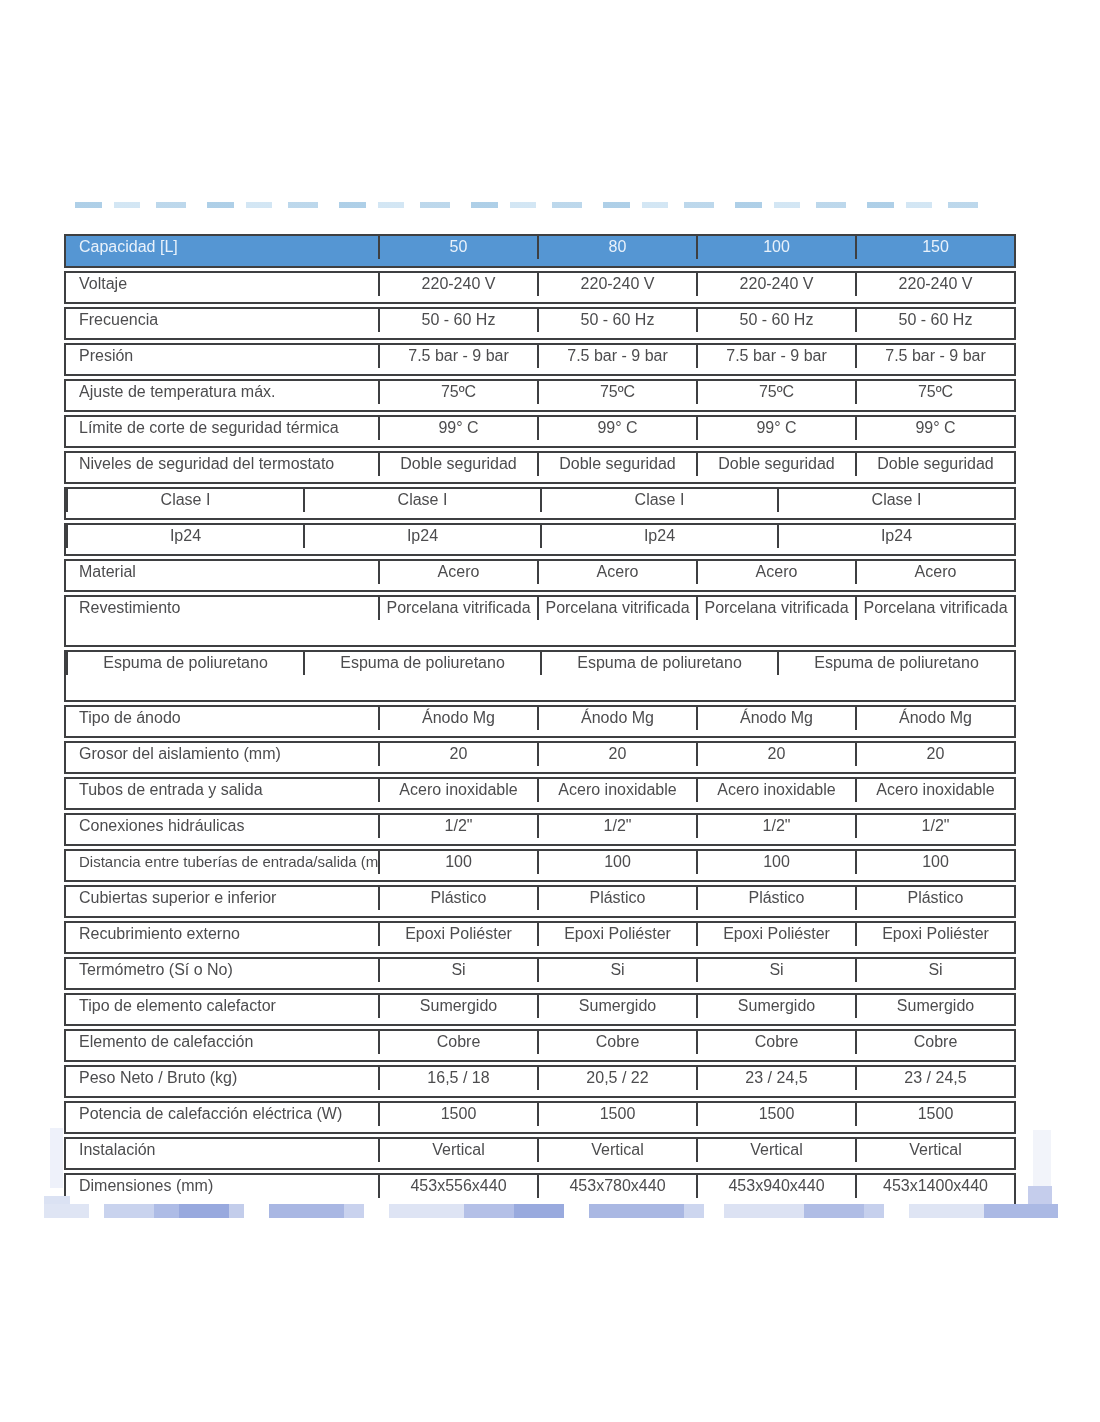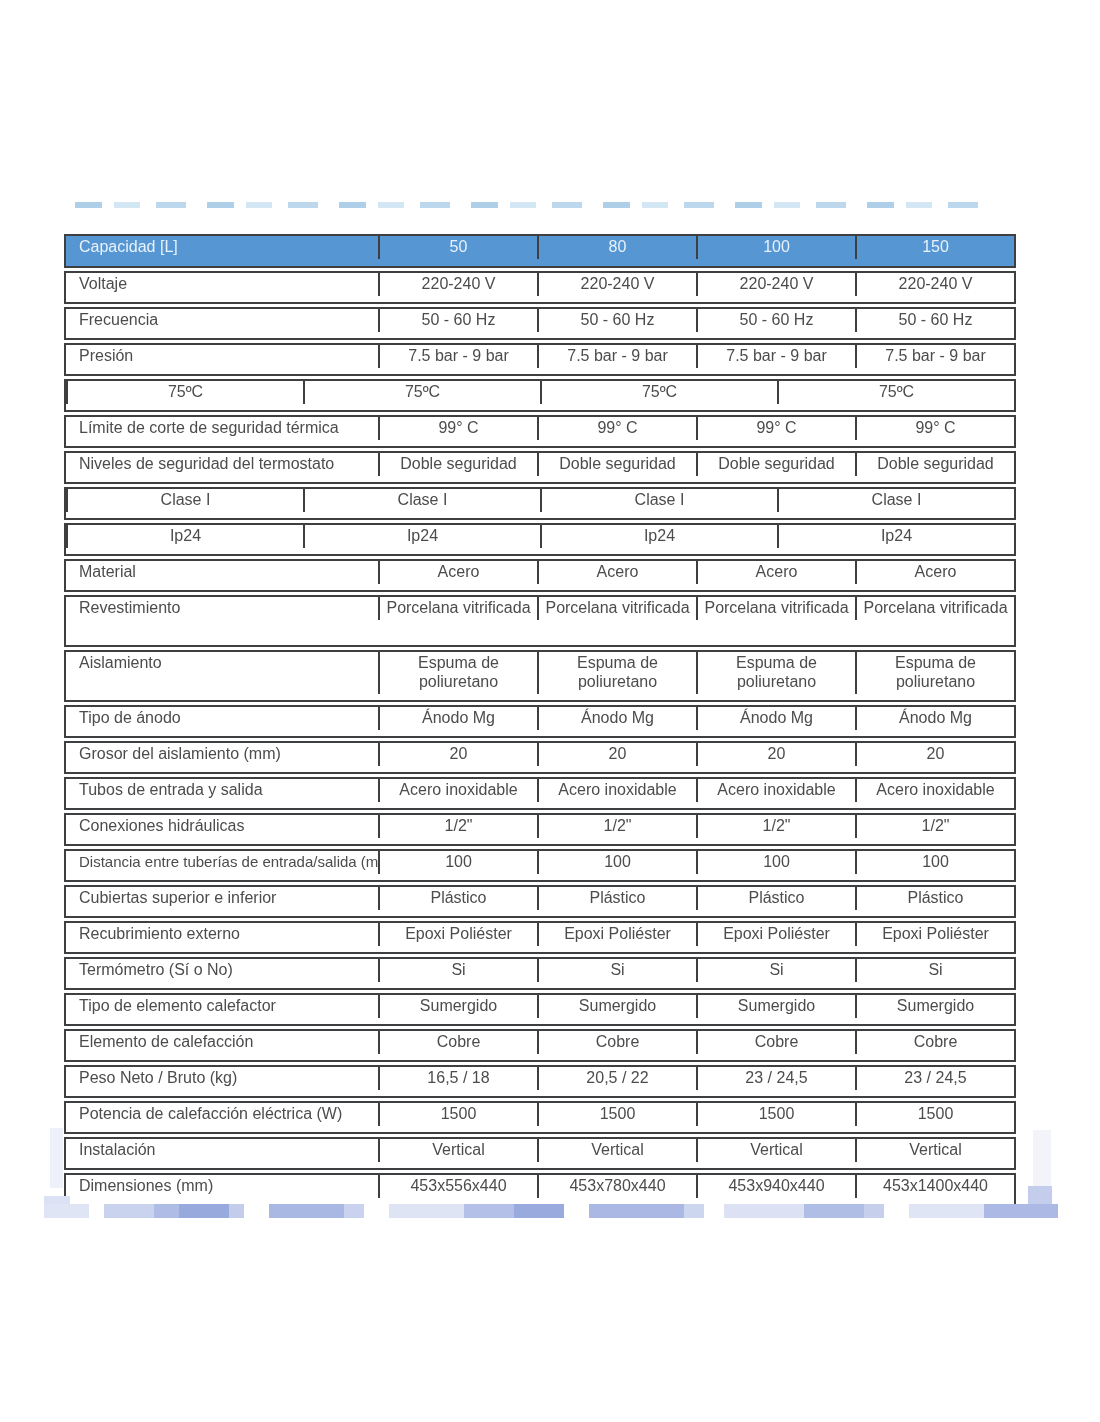--- a/index.html
+++ b/index.html
@@ -87,20 +87,21 @@
           <div class="cell value">50 - 60 Hz</div>
         </div>
         <div class="row">
           <div class="cell label">Presión</div>
           <div class="cell value">7.5 bar - 9 bar</div>
           <div class="cell value">7.5 bar - 9 bar</div>
           <div class="cell value">7.5 bar - 9 bar</div>
           <div class="cell value">7.5 bar - 9 bar</div>
         </div>
         <div class="row">
+          <div class="cell label">Ajuste de temperatura máx.</div>
           <div class="cell value">75ºC</div>
           <div class="cell value">75ºC</div>
           <div class="cell value">75ºC</div>
           <div class="cell value">75ºC</div>
         </div>
         <div class="row">
           <div class="cell label">Límite de corte de seguridad térmica</div>
           <div class="cell value">99° C</div>
           <div class="cell value">99° C</div>
           <div class="cell value">99° C</div>
@@ -133,21 +134,20 @@
           <div class="cell value">Acero</div>
         </div>
         <div class="row tall">
           <div class="cell label">Revestimiento</div>
           <div class="cell value">Porcelana vitrificada</div>
           <div class="cell value">Porcelana vitrificada</div>
           <div class="cell value">Porcelana vitrificada</div>
           <div class="cell value">Porcelana vitrificada</div>
         </div>
         <div class="row tall">
-          <div class="cell label">Aislamiento</div>
           <div class="cell value">Espuma de poliuretano</div>
           <div class="cell value">Espuma de poliuretano</div>
           <div class="cell value">Espuma de poliuretano</div>
           <div class="cell value">Espuma de poliuretano</div>
         </div>
         <div class="row">
           <div class="cell label">Tipo de ánodo</div>
           <div class="cell value">Ánodo Mg</div>
           <div class="cell value">Ánodo Mg</div>
           <div class="cell value">Ánodo Mg</div>

